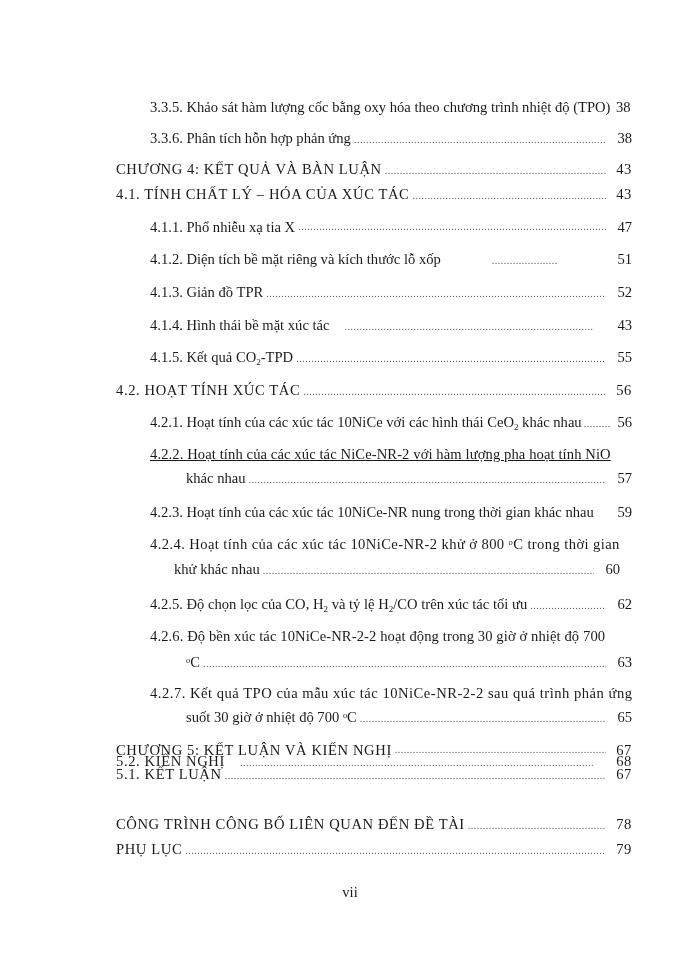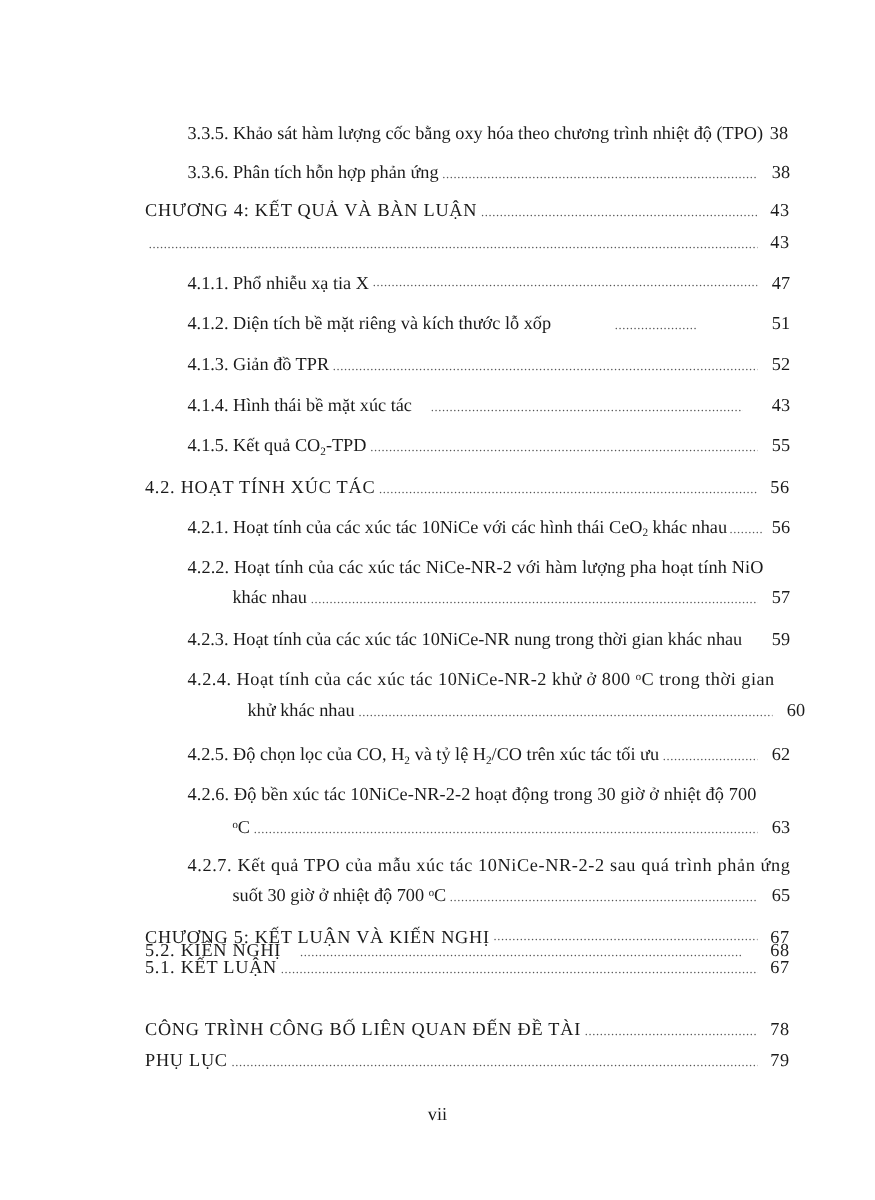--- a/index.html
+++ b/index.html
@@ -53,20 +53,21 @@
       <span class="num">38</span>
     </div>
 
     <div class="entry caps" style="left:116px; top:160px; width:516px;">
       <span class="label">CHƯƠNG 4: KẾT QUẢ VÀ BÀN LUẬN</span>
       <span class="dots"></span>
       <span class="num">43</span>
     </div>
 
     <div class="entry caps" style="left:116px; top:185px; width:516px;">
+      <span class="label">4.1. TÍNH CHẤT LÝ – HÓA CỦA XÚC TÁC</span>
       <span class="dots"></span>
       <span class="num">43</span>
     </div>
 
     <div class="entry" style="left:150px; top:218px; width:482px;align-items:center;">
       <span class="label">4.1.1. Phổ nhiễu xạ tia X</span>
       <span class="dots"></span>
       <span class="num">47</span>
     </div>
 
@@ -99,34 +100,34 @@
       <span class="dots"></span>
       <span class="num">56</span>
     </div>
 
     <div class="entry" style="left:150px; top:413px; width:482px;">
       <span class="label"><span>4.2.1. Hoạt tính của các xúc tác 10NiCe với các hình thái CeO</span><sub>2</sub><span> khác nhau</span></span>
       <span class="dots" style="margin:0 1px 0 2px;"></span>
       <span class="num">56</span>
     </div>
 
-    <div class="wrap-line" style="left:150px; top:445px; width:482px; letter-spacing:0.1px;">4.2.2. Hoạt tính của các xúc tác NiCe-NR-2 với hàm lượng pha hoạt tính NiO</div>
+    <div class="wrap-line" style="left:150px; top:445px; width:482px; letter-spacing:0.1px;text-decoration:underline;">4.2.2. Hoạt tính của các xúc tác NiCe-NR-2 với hàm lượng pha hoạt tính NiO</div>
     <div class="entry" style="left:186px; top:469px; width:446px;">
       <span class="label">khác nhau</span>
       <span class="dots"></span>
       <span class="num">57</span>
     </div>
 
     <div class="entry nodots" style="left:150px; top:503px; width:482px; justify-content:space-between;">
       <span class="label">4.2.3. Hoạt tính của các xúc tác 10NiCe-NR nung trong thời gian khác nhau</span>
       <span class="num" style="margin-left:4px;">59</span>
     </div>
 
     <div class="wrap-line" style="left:150px; top:535px; width:482px; letter-spacing:0.4px;">4.2.4. Hoạt tính của các xúc tác 10NiCe-NR-2 khử ở 800 ᵒC trong thời gian</div>
-    <div class="entry" style="left:198px; top:560px; width:446px;">
+    <div class="entry" style="left:174px; top:560px; width:446px;">
       <span class="label">khử khác nhau</span>
       <span class="dots"></span>
       <span class="num">60</span>
     </div>
 
     <div class="entry" style="left:150px; top:595px; width:482px;">
       <span class="label"><span>4.2.5. Độ chọn lọc của CO, H</span><sub>2</sub><span> và tỷ lệ H</span><sub>2</sub><span>/CO trên xúc tác tối ưu</span></span>
       <span class="dots"></span>
       <span class="num">62</span>
     </div>

